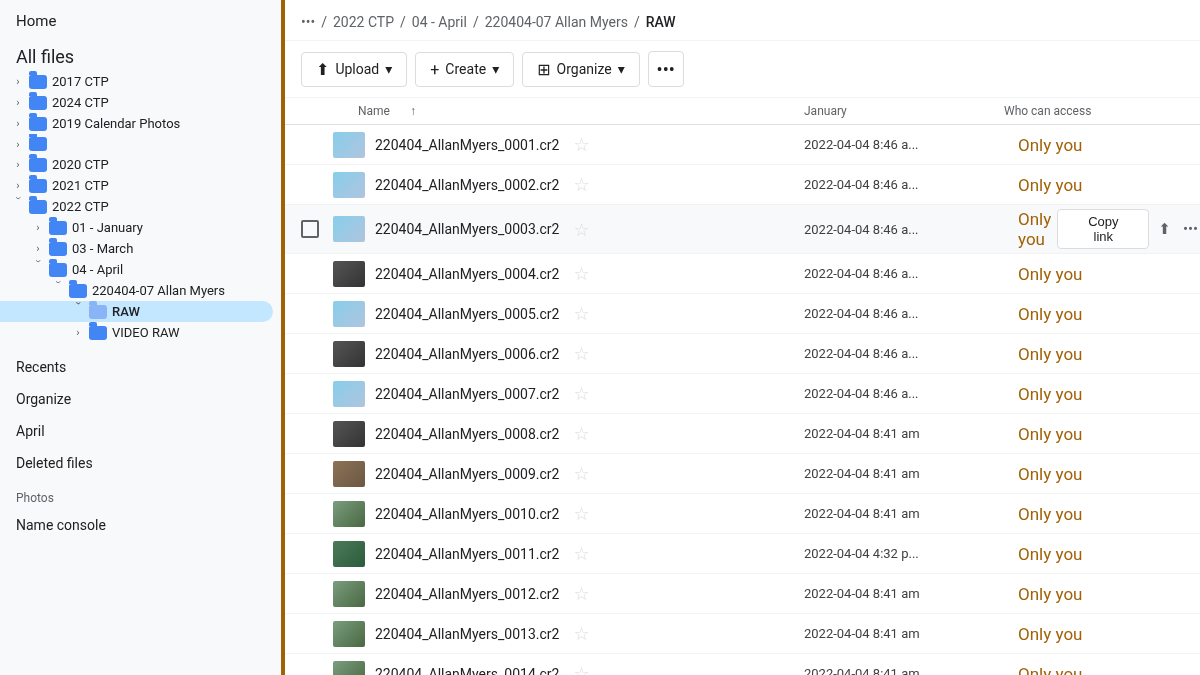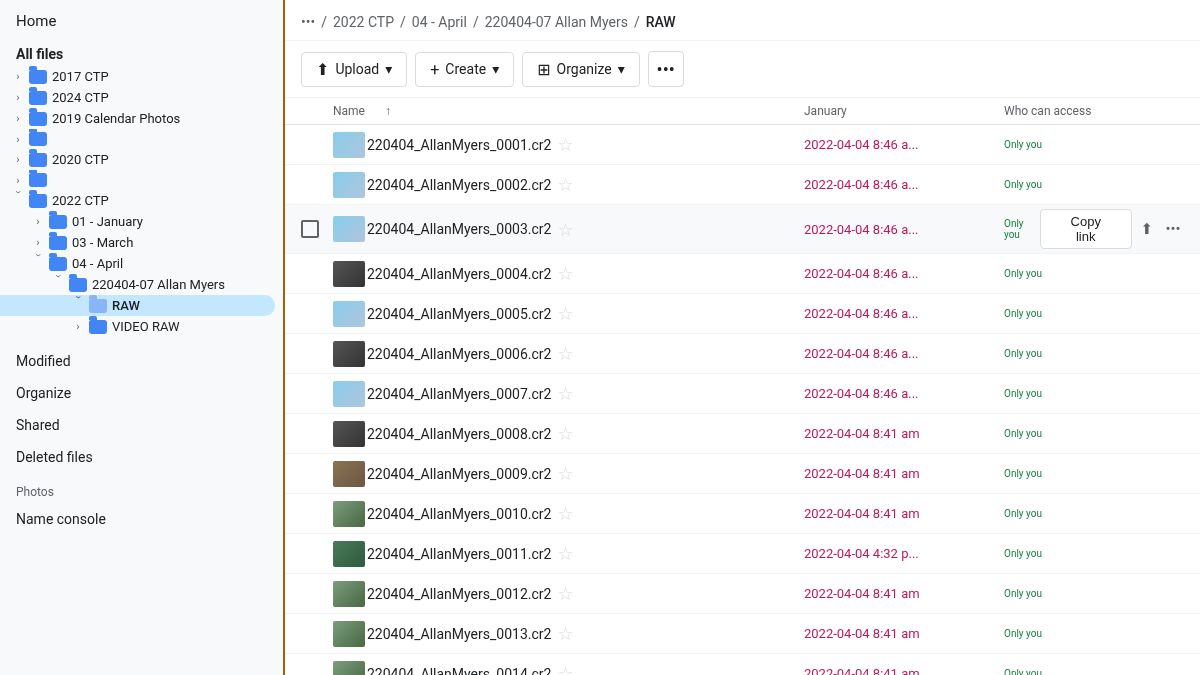--- a/index.html
+++ b/index.html
@@ -3,36 +3,36 @@
   <meta charset="utf-8">
   <style>
     * { box-sizing: border-box; margin: 0; padding: 0; }
     body { font-family: 'Google Sans', Roboto, Arial, sans-serif; font-size: 14px; background: #fff; display: flex; height: 675px; overflow: hidden; }
 
     
     #sidebar {
       width: 285px;
       min-width: 285px;
       background: #f8f9fa;
-      border-right: 2px solid #a16207;
+      border-right: 4px solid #a16207;
       display: flex;
       flex-direction: column;
       overflow-y: auto;
       padding-bottom: 16px;
     }
     .sidebar-home {
       padding: 12px 16px 8px 16px;
       font-size: 15px;
       color: #202124;
       cursor: pointer;
     }
     .sidebar-section-label {
       padding: 8px 16px 4px 16px;
-      font-size: 14px;
-      font-weight: 700;
+      font-size: 18px;
+      font-weight: 400;
       color: #202124;
     }
     .tree-item {
       display: flex;
       align-items: center;
       padding: 3px 0 3px 0;
       cursor: pointer;
       border-radius: 0 24px 24px 0;
       margin-right: 8px;
       color: #202124;
@@ -171,21 +171,21 @@
       grid-template-columns: 32px 1fr 200px 180px;
       padding: 6px 16px;
       font-size: 12px;
       color: #5f6368;
       border-bottom: 1px solid #e0e0e0;
       position: sticky;
       top: 0;
       background: #fff;
       z-index: 2;
     }
-    .col-name { display: flex; align-items: center; gap: 20px; cursor: pointer; }
+    .col-name { display: flex; align-items: center; gap: 20px; cursor: pointer; margin-left: 25px; }
     .sort-arrow { font-size: 12px; }
     .file-row {
       display: grid;
       grid-template-columns: 32px 1fr 200px 180px;
       align-items: center;
       padding: 4px 16px;
       border-bottom: 1px solid #f1f3f4;
       min-height: 40px;
       cursor: pointer;
     }
@@ -196,21 +196,21 @@
       height: 18px;
       border: 2px solid #5f6368;
       border-radius: 2px;
       display: flex;
       align-items: center;
       justify-content: center;
     }
     .file-name-cell {
       display: flex;
       align-items: center;
-      gap: 2px;
+      gap: 10px;
       font-size: 14px;
       color: #202124;
     }
     .file-thumb {
       width: 32px;
       height: 26px;
       object-fit: cover;
       border-radius: 2px;
       overflow: hidden;
       background: #e0e0e0;
@@ -220,22 +220,22 @@
       justify-content: center;
     }
     .star-btn {
       color: #dadce0;
       font-size: 18px;
       cursor: pointer;
       padding: 0 4px;
       display: flex;
       align-items: center;
     }
-    .file-modified { font-size: 13px; color: #be185d; }
-    .file-access { font-size: 10px; color: #15803d; }
+    .file-modified { font-size: 13px; color: #404040; }
+    .file-access { font-size: 17px; color: #a16207; margin-left: 14px; }
 
     .row-actions {
       display: flex;
       align-items: center;
       gap: 4px;
     }
     .row-action-btn {
       padding: 4px 24px;
       background: #fff;
       border: 1px solid #dadce0;
@@ -303,20 +303,21 @@
     <span class="tree-icon">
         <span class="folder-icon blue"></span>
       </span>
     <span class="tree-label">2020 CTP</span>
   </div>
   <div class="tree-item indent-1">
     <span class="tree-toggle">›</span>
     <span class="tree-icon">
         <span class="folder-icon blue"></span>
       </span>
+    <span class="tree-label">2021 CTP</span>
   </div>
 
   <div class="tree-item indent-1">
     <span class="tree-toggle" style="transform:rotate(90deg);display:inline-block;">›</span>
     <span class="tree-icon">
         <span class="folder-icon blue"></span>
       </span>
     <span class="tree-label">2022 CTP</span>
   </div>
   <div class="tree-item indent-2">
@@ -356,23 +357,23 @@
   </div>
   <div class="tree-item indent-4">
     <span class="tree-toggle">›</span>
     <span class="tree-icon">
         <span class="folder-icon blue"></span>
       </span>
     <span class="tree-label">VIDEO RAW</span>
   </div>
 
   <div style="margin-top: 8px;">
-    <div class="sidebar-nav-item">Modified</div>
+    <div class="sidebar-nav-item">Recents</div>
     <div class="sidebar-nav-item">Organize</div>
-    <div class="sidebar-nav-item">Shared</div>
+    <div class="sidebar-nav-item">April</div>
     <div class="sidebar-nav-item">Deleted files</div>
   </div>
   <div class="sidebar-admin-label">Photos</div>
   <div class="sidebar-nav-item">Name console</div>
 </aside>
 
 <main id="main">
 
   <div id="breadcrumb">
     <span class="breadcrumb-dots">•••</span>

